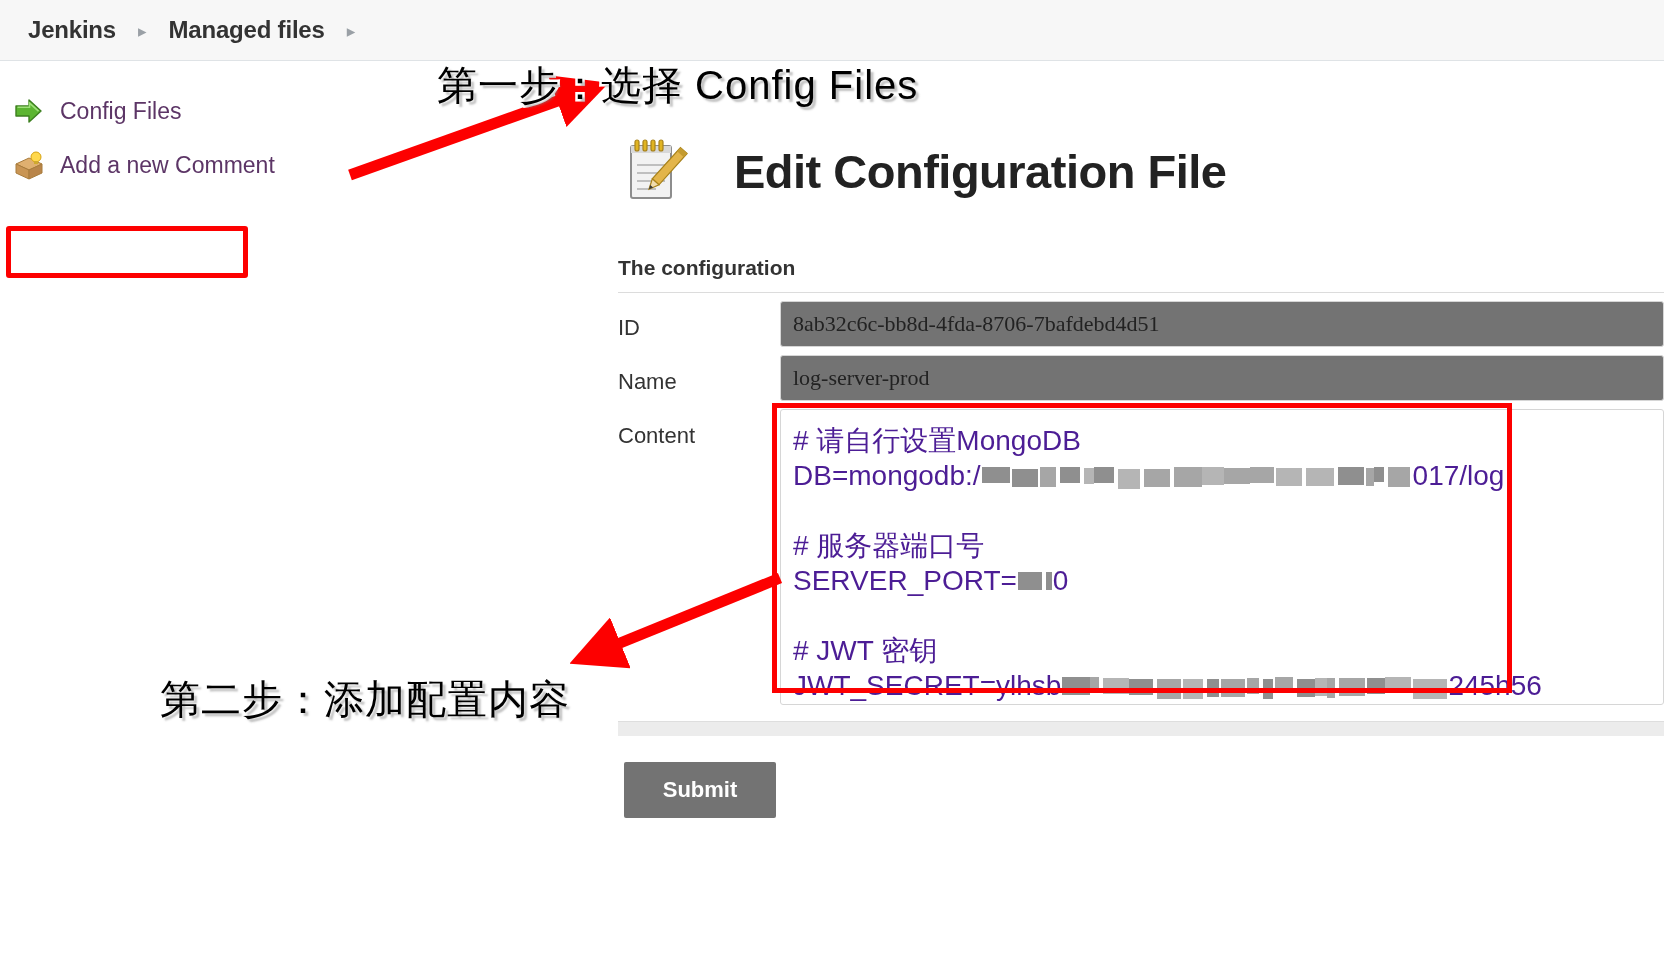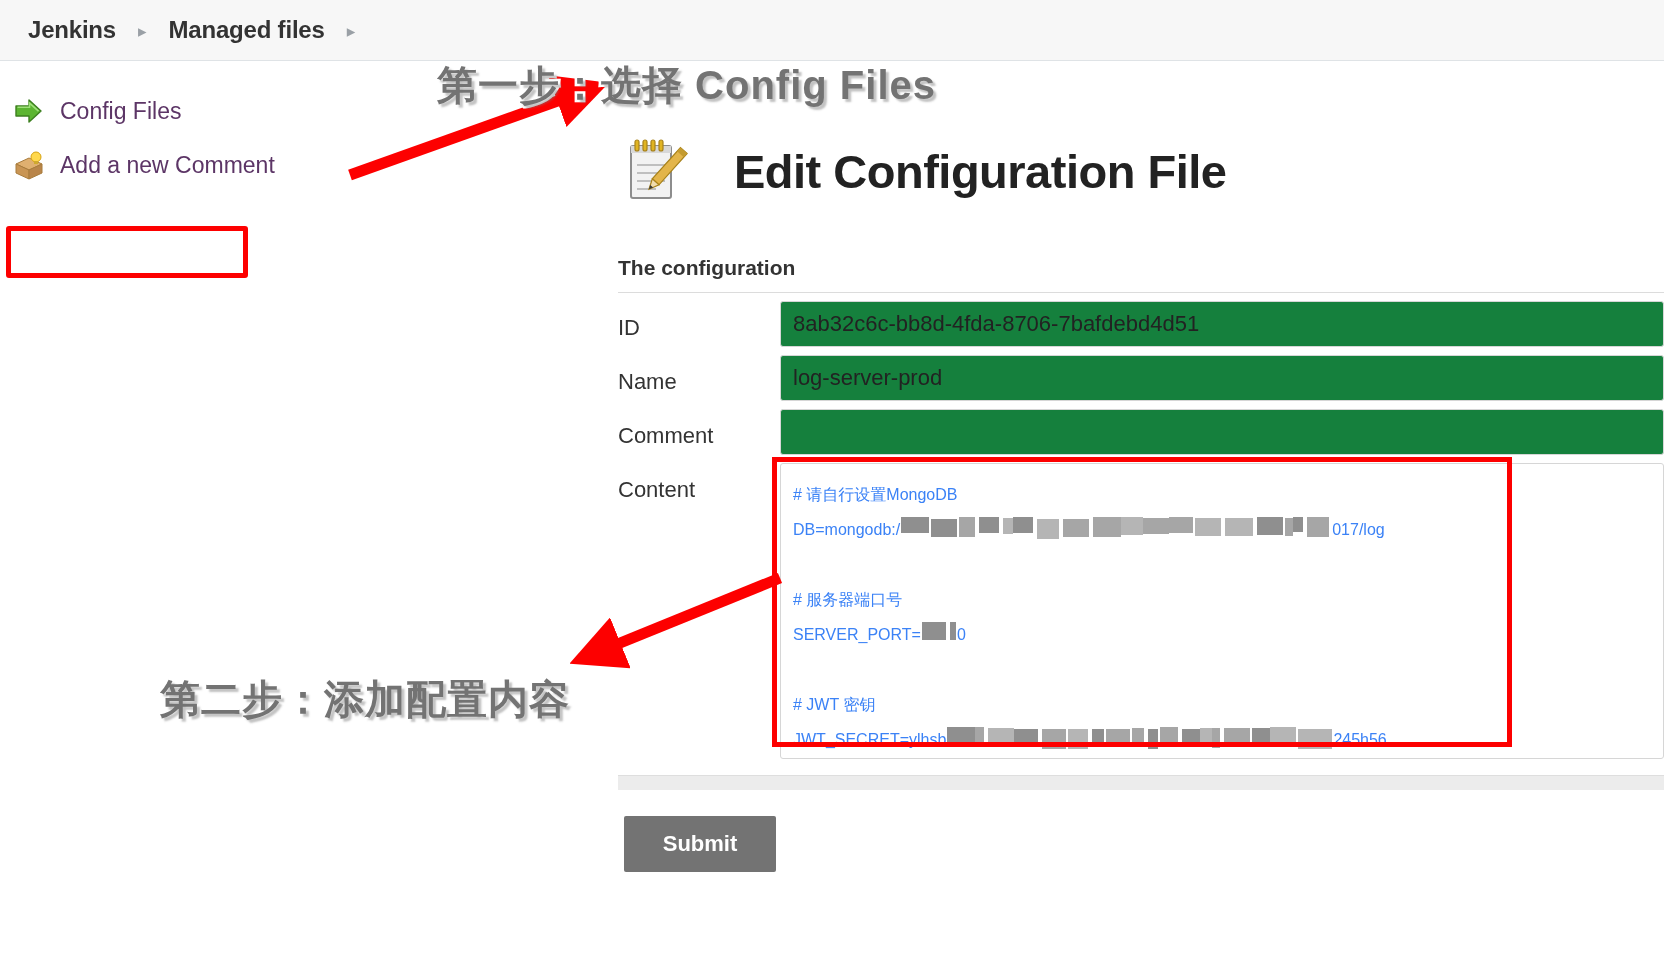--- a/index.html
+++ b/index.html
@@ -147,23 +147,23 @@
   }
   .form-field {
     flex: 1 1 auto;
   }
   .txt-input {
     width: 100%;
     height: 46px;
     box-sizing: border-box;
     border: 1px solid #d6d6d6;
     border-radius: 3px;
-    background: #15803d;
+    background: #737373;
     font-size: 22px;
-    font-family: Liberation Sans, sans-serif;
+    font-family: Liberation Serif, serif;
     color: #222222;
     padding: 0 12px;
     outline: none;
   }
 
   
   #content-field-wrap {
     position: relative;
   }
   .content-area {
@@ -192,23 +192,23 @@
     border: 5px solid #fd0000;
     box-sizing: border-box;
     pointer-events: none;
   }
 
   
   #content-render {
     position: absolute;
     left: 13px;
     top: 14px;
-    font-size: 16px;
+    font-size: 28px;
     line-height: 35px;
-    color: #3b82f6;
+    color: #4c1d95;
     white-space: nowrap;
     pointer-events: none;
   }
   #content-render .ln { height: 35px; white-space: nowrap; }
   .mosaic {
     display: inline-block;
     vertical-align: -4px;
     height: 22px;
     margin: 0 1px;
   }
@@ -233,22 +233,22 @@
     border: none;
     border-radius: 2px;
     font-family: "Liberation Sans", "DejaVu Sans", sans-serif;
     cursor: pointer;
   }
 
   
   .annot-text {
     position: absolute;
     font-size: 40px;
-    font-weight: bold;
-    color: #737373;
+    font-weight: normal;
+    color: #000000;
     white-space: nowrap;
     letter-spacing: 1px;
     -webkit-text-stroke: 5px #ffffff;
     paint-order: stroke fill;
     text-shadow:
       3px 3px 2px rgba(120,120,120,0.45);
   }
   #annot-step1 { left: 437px; top: 58px; }
   #annot-step2 { left: 160px; top: 672px; }
 
@@ -340,26 +340,20 @@
 
   
   <div class="form-row">
     <div class="form-label">Name</div>
     <div class="form-field">
       <input class="txt-input" type="text" value="log-server-prod" style="">
     </div>
   </div>
 
   
-  <div class="form-row">
-    <div class="form-label">Comment</div>
-    <div class="form-field">
-      <input class="txt-input" type="text" value="" style="">
-    </div>
-  </div>
 
   
   <div class="form-row">
     <div class="form-label">Content</div>
     <div class="form-field" id="content-field-wrap">
       <textarea class="content-area" style=""></textarea>
       <div id="content-render">
           <div class="ln"># 请自行设置MongoDB</div>
           <div class="ln"><span>DB=mongodb:/</span><span class="mosaic" style="width: 430px; position: relative;"><span style="position: absolute; left: 0px; top: 0px; width: 28px; height: 16px; background: rgb(143, 143, 143);"></span><span style="position: absolute; left: 30px; top: 2px; width: 26px; height: 18px; background: rgb(143, 143, 143);"></span><span style="position: absolute; left: 58px; top: 0px; width: 16px; height: 20px; background: rgb(166, 166, 166);"></span><span style="position: absolute; left: 78px; top: 0px; width: 20px; height: 16px; background: rgb(143, 143, 143);"></span><span style="position: absolute; left: 102px; top: 1px; width: 10px; height: 16px; background: rgb(181, 181, 181);"></span><span style="position: absolute; left: 112px; top: 0px; width: 20px; height: 16px; background: rgb(143, 143, 143);"></span><span style="position: absolute; left: 136px; top: 2px; width: 22px; height: 20px; background: rgb(181, 181, 181);"></span><span style="position: absolute; left: 162px; top: 2px; width: 26px; height: 18px; background: rgb(166, 166, 166);"></span><span style="position: absolute; left: 192px; top: 0px; width: 28px; height: 20px; background: rgb(166, 166, 166);"></span><span style="position: absolute; left: 220px; top: 0px; width: 22px; height: 18px; background: rgb(181, 181, 181);"></span><span style="position: absolute; left: 242px; top: 1px; width: 26px; height: 16px; background: rgb(166, 166, 166);"></span><span style="position: absolute; left: 268px; top: 0px; width: 24px; height: 16px; background: rgb(166, 166, 166);"></span><span style="position: absolute; left: 294px; top: 1px; width: 26px; height: 18px; background: rgb(181, 181, 181);"></span><span style="position: absolute; left: 324px; top: 1px; width: 28px; height: 18px; background: rgb(181, 181, 181);"></span><span style="position: absolute; left: 356px; top: 0px; width: 26px; height: 18px; background: rgb(143, 143, 143);"></span><span style="position: absolute; left: 384px; top: 1px; width: 8px; height: 18px; background: rgb(166, 166, 166);"></span><span style="position: absolute; left: 392px; top: 0px; width: 10px; height: 15px; background: rgb(143, 143, 143);"></span><span style="position: absolute; left: 406px; top: 0px; width: 22px; height: 20px; background: rgb(166, 166, 166);"></span></span><span>017/log</span></div>
           <div class="ln">&nbsp;</div>

